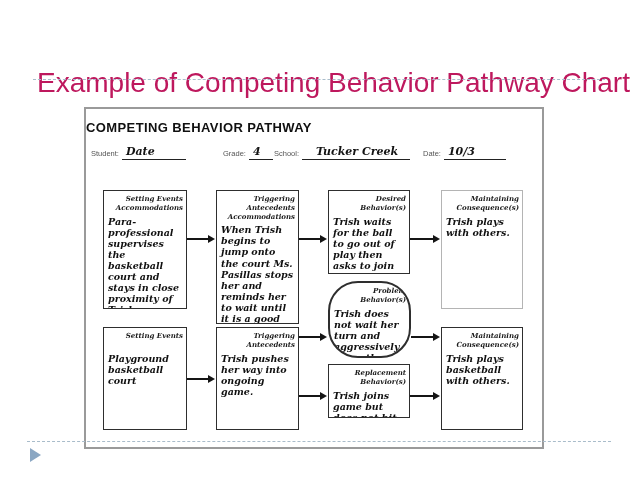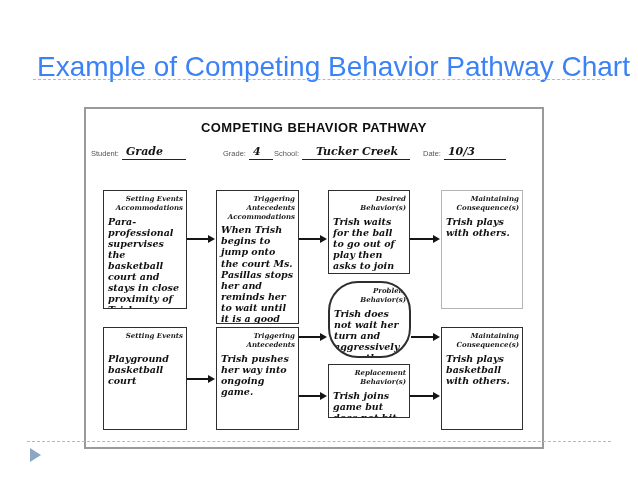--- a/index.html
+++ b/index.html
@@ -1,38 +1,38 @@
 <!DOCTYPE html>
 <html><head>
 <meta charset="utf-8">
 <style>
   html,body{margin:0;padding:0;}
   body{
     width:638px;height:479px;position:relative;background:#ffffff;overflow:hidden;
     font-family:"Liberation Sans",sans-serif;
   }
   .slide-title{
-    position:absolute;left:37px;top:44px;
+    position:absolute;left:37px;top:60px;
     font:400 28px/1.1 "Liberation Sans",sans-serif;
-    color:#3b82f6;white-space:nowrap;margin-top:8px;
+    color:#be185d;white-space:nowrap;margin-top:8px;
   }
   .dash{position:absolute;height:0;border-top:1px dashed #a9bcca;}
   .dash-top{left:33px;top:79px;width:572px;}
   .dash-bottom{left:27px;top:441px;width:584px;}
   .bullet-tri{
     position:absolute;left:30px;top:448px;width:0;height:0;
     border-left:11px solid #8ba7c3;
     border-top:7px solid transparent;border-bottom:7px solid transparent;
   }
   .panel{
     position:absolute;left:84px;top:107px;width:460px;height:342px;
     border:2px solid #9a9a9a;box-sizing:border-box;background:#fff;
   }
   .ptitle{
-    position:absolute;top:11px;left:0;right:0;text-align:center;
+    position:absolute;top:11px;left:0;right:0;
     font:700 13px "Liberation Sans",sans-serif;letter-spacing:.4px;color:#101010;
   }
   .fg{position:absolute;top:33px;white-space:nowrap;}
   .fl{font:400 7.5px "Liberation Sans",sans-serif;color:#555;margin-right:3px;}
   .fv{
     display:inline-block;border-bottom:1px solid #222;
     font:italic 700 11px/1.2 "DejaVu Serif",serif;color:#141414;
     padding:0 2px 1px 4px;vertical-align:bottom;
   }
   .fg-student{left:5px;}  .fg-student .fv{width:58px;}
@@ -84,21 +84,21 @@
 <div>
 
   <h1 class="slide-title">Example of Competing Behavior Pathway Chart</h1>
   <div class="dash dash-top"></div>
 
   <div class="panel">
 
     <div class="ptitle">COMPETING BEHAVIOR PATHWAY</div>
 
     <div class="fg fg-student">
-      <span class="fl">Student:</span><span class="fv">Grade</span>
+      <span class="fl">Student:</span><span class="fv">Date</span>
     </div>
     <div class="fg fg-grade">
       <span class="fl">Grade:</span><span class="fv">4</span>
     </div>
     <div class="fg fg-school">
       <span class="fl">School:</span><span class="fv">Tucker Creek</span>
     </div>
     <div class="fg fg-date">
       <span class="fl">Date:</span><span class="fv">10/3</span>
     </div>

